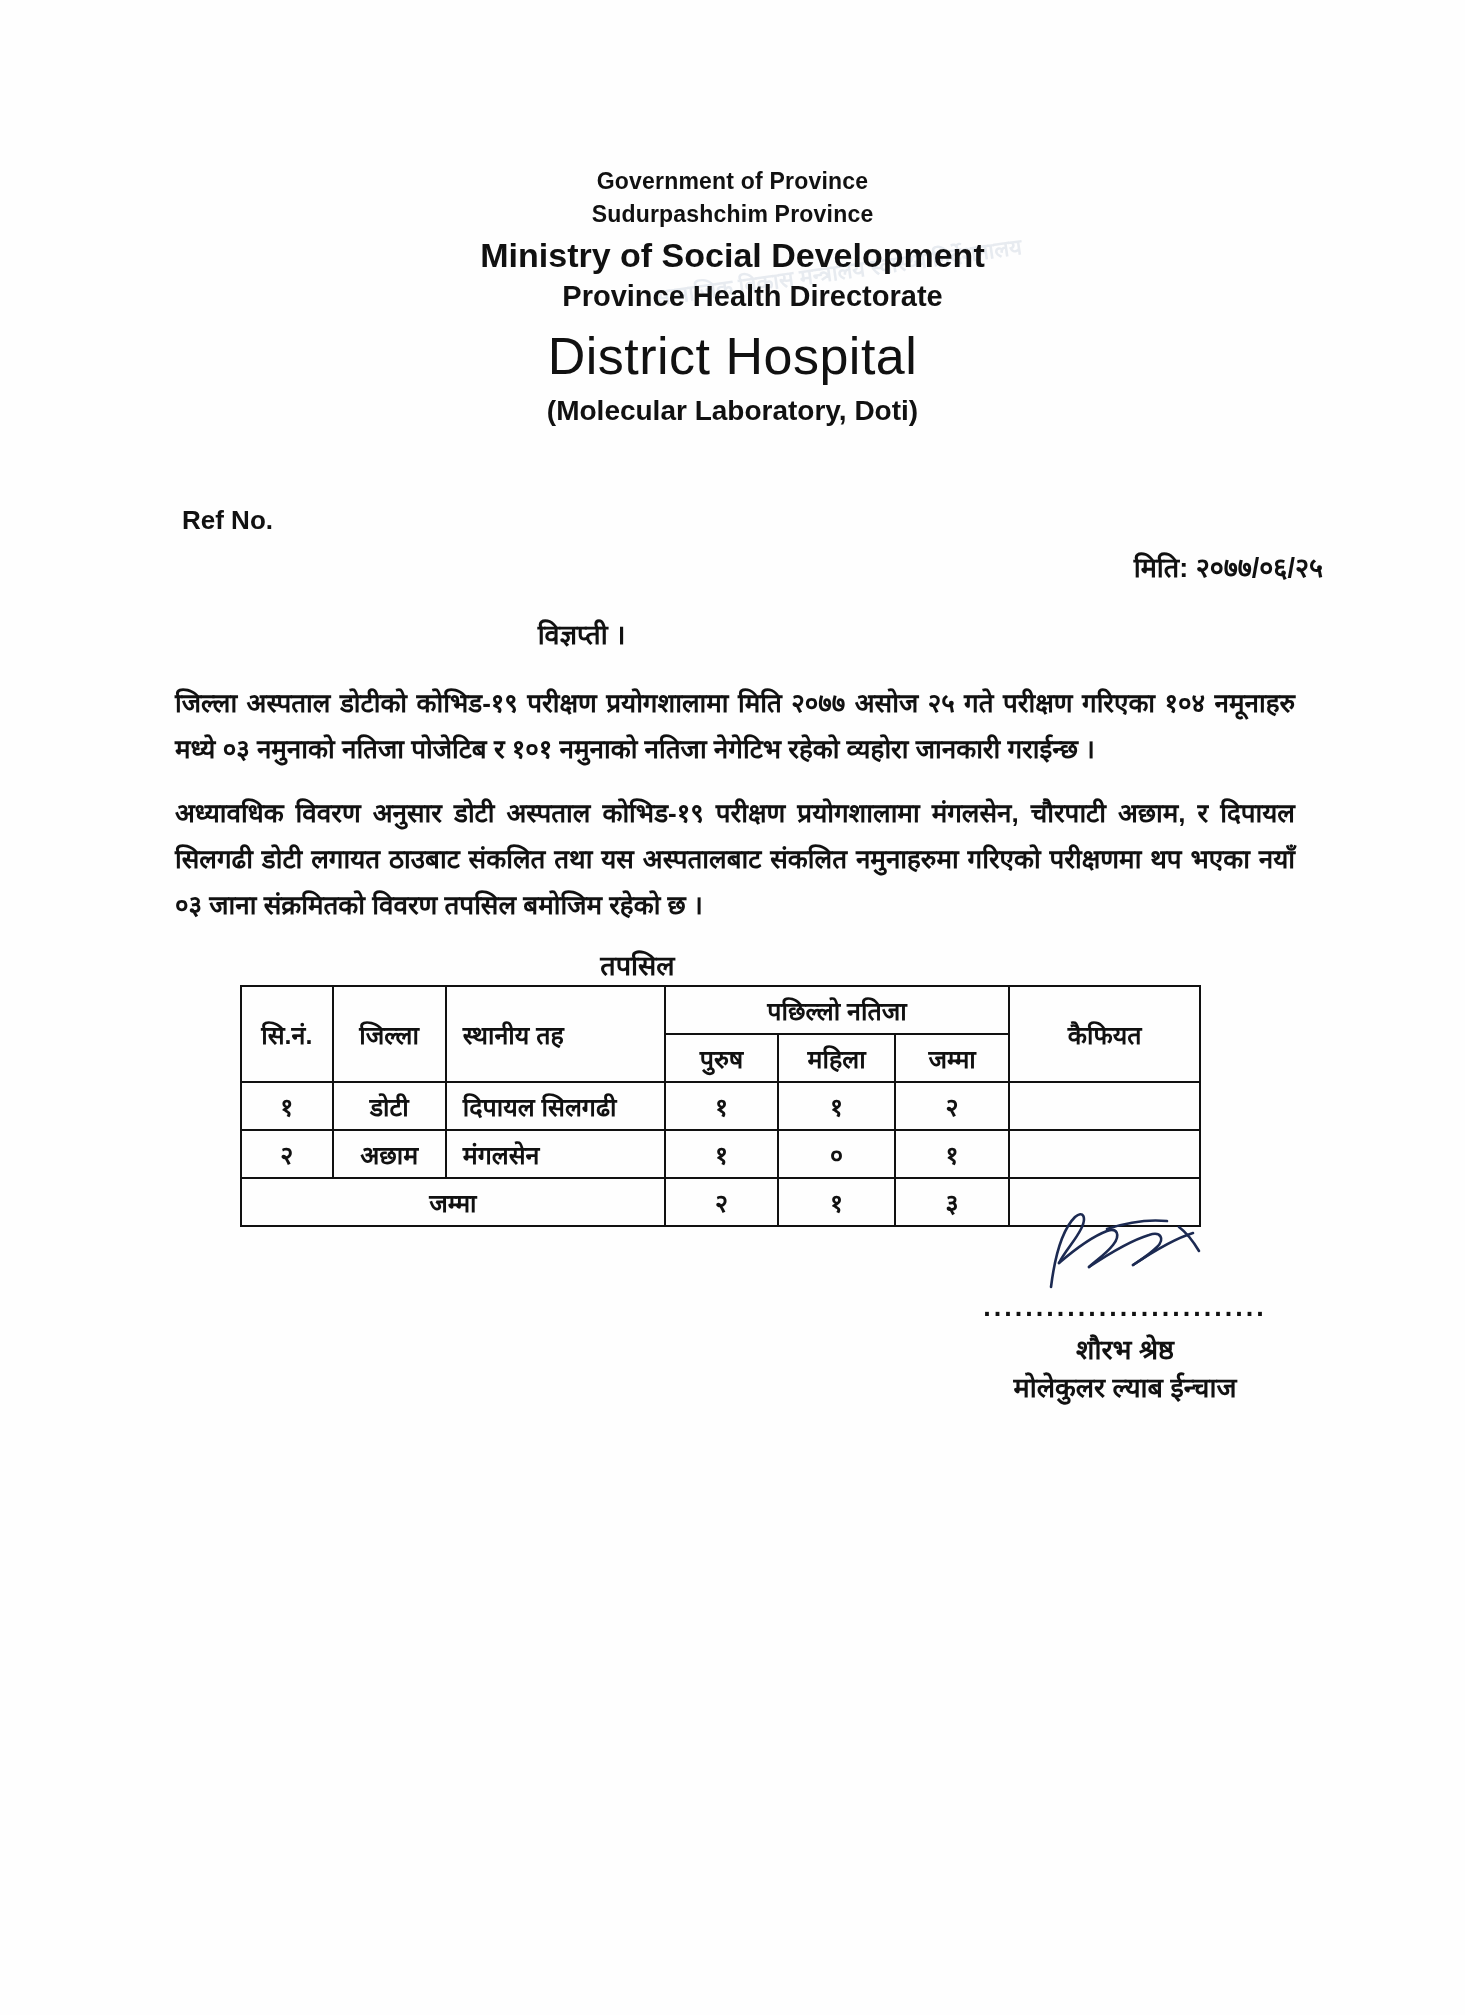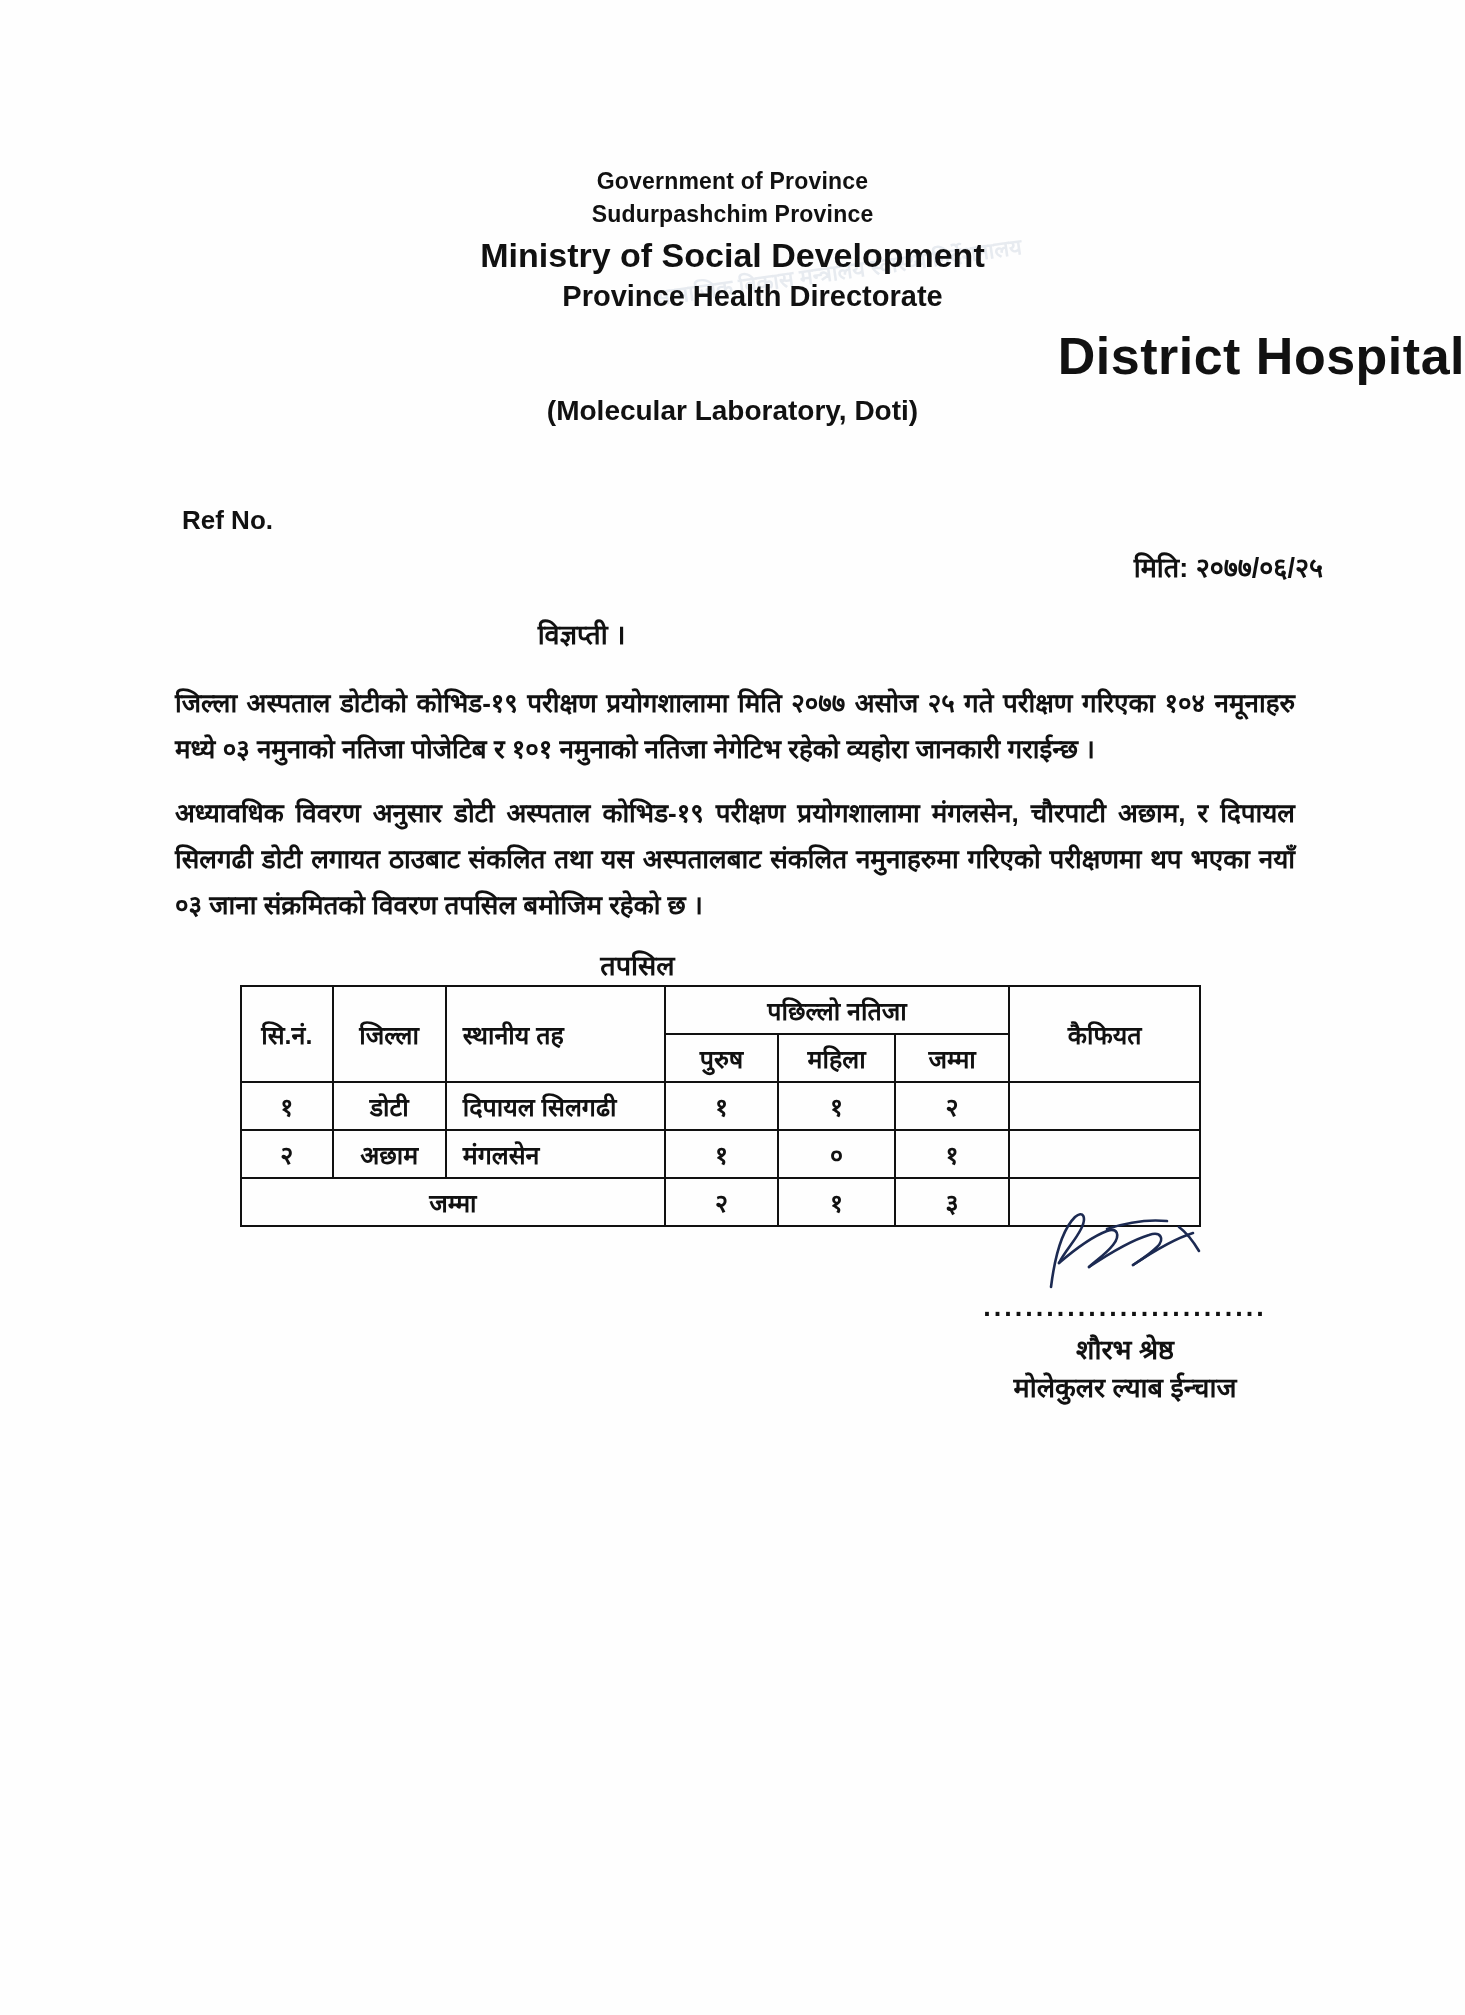--- a/index.html
+++ b/index.html
@@ -43,25 +43,24 @@
     margin-top: 3px;
   }
   .directorate-line {
     font-size: 29px;
     font-weight: bold;
     line-height: 40px;
     padding-left: 40px;
   }
   .hospital-title {
     font-size: 52px;
-    font-weight: bold;
+    font-weight: normal;
     line-height: 64px;
     margin-top: 8px;
     letter-spacing: 0.5px;
-    text-align: right;
   }
   .lab-sub {
     font-size: 28px;
     font-weight: bold;
     line-height: 38px;
     margin-top: 4px;
   }
 
   
   .emblem {

